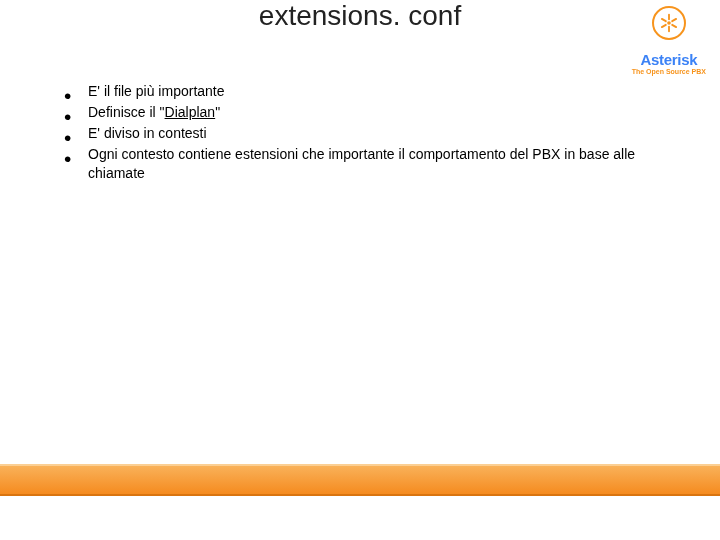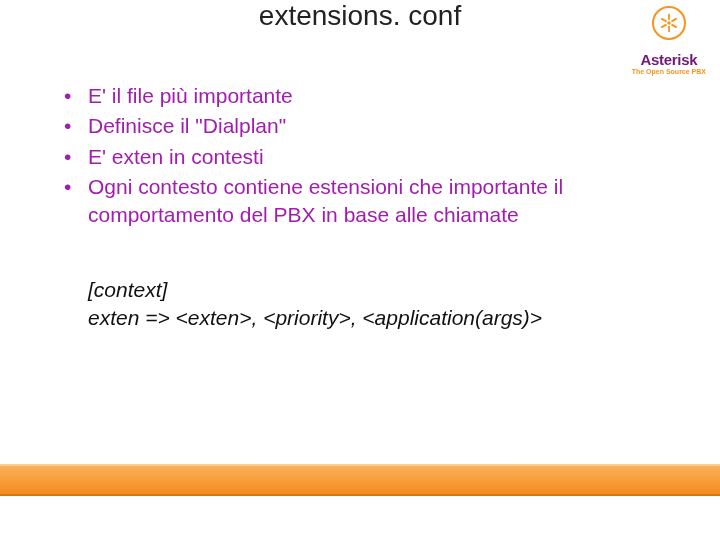--- a/index.html
+++ b/index.html
@@ -1,28 +1,28 @@
 <!DOCTYPE html>
 <html><head>
 <meta charset="utf-8">
 <style>
   * { margin: 0; padding: 0; box-sizing: border-box; }
   html, body { width: 720px; height: 540px; font-family: Arial, Helvetica, sans-serif; background: #fff; overflow: hidden; }
   .slide { position: relative; width: 720px; height: 540px; }
   .logo { position: absolute; top: 6px; right: 14px; text-align: center; }
   .logo-star { width: 34px; height: 34px; border: 2px solid #f7941d; border-radius: 50%; margin: 0 auto 2px; position: relative; display: flex; align-items: center; justify-content: center; }
   .logo-star svg { width: 22px; height: 22px; }
-  .logo-word { font-size: 15px; font-weight: bold; color: #701a75; letter-spacing: -0.3px; margin-top: 11px; }
+  .logo-word { font-size: 15px; font-weight: bold; color: #3b82f6; letter-spacing: -0.3px; margin-top: 11px; }
   .logo-tag { font-size: 7px; color: #f7941d; font-weight: bold; }
   .title { text-align: center; font-size: 28px; color: #222; font-weight: normal; }
   .body { margin: 50px 60px 0 60px; }
   .bullets { list-style: none; }
-  .bullets li { font-size: 21px; color: #a21caf; line-height: 1.35; margin-bottom: 2px; position: relative; padding-left: 28px; }
+  .bullets li { font-size: 14px; color: #000000; line-height: 1.35; margin-bottom: 2px; position: relative; padding-left: 28px; }
   .bullets li::before { content: "•"; position: absolute; left: 4px; top: 0; font-size: 21px; }
-  .underline { }
+  .underline { text-decoration: underline; }
   .code { margin: 46px 0 0 28px; font-style: italic; font-size: 21px; line-height: 1.35; color: #111; }
   .bar { position: absolute; left: 0; right: 0; bottom: 44px; height: 32px; background: linear-gradient(#f9b159, #f58b1f); border-top: 2px solid #fbcf93; border-bottom: 2px solid #d9740f; }
 </style>
 </head>
 <body>
 
 <div class="slide">
 
   <div class="logo">
     <div class="logo-star">
@@ -41,24 +41,20 @@
     <div class="logo-word">Asterisk</div>
     <div class="logo-tag">The Open Source PBX</div>
   </div>
 
   <h1 class="title">extensions. conf</h1>
 
   <div class="body">
     <ul class="bullets">
       <li><span>E' il file più importante</span><span class="underline"></span><span></span></li>
       <li><span>Definisce il "</span><span class="underline">Dialplan</span><span>"</span></li>
-      <li><span>E' exten in contesti</span><span class="underline"></span><span></span></li>
+      <li><span>E' diviso in contesti</span><span class="underline"></span><span></span></li>
       <li><span>Ogni contesto contiene estensioni che importante il comportamento del PBX in base alle chiamate</span><span class="underline"></span><span></span></li>
     </ul>
-    <div class="code">
-      <div>[context]</div>
-      <div>exten =&gt; &lt;exten&gt;, &lt;priority&gt;, &lt;application(args)&gt;</div>
-    </div>
   </div>
 
   <div class="bar"></div>
 
 </div>
 
 </body></html>

